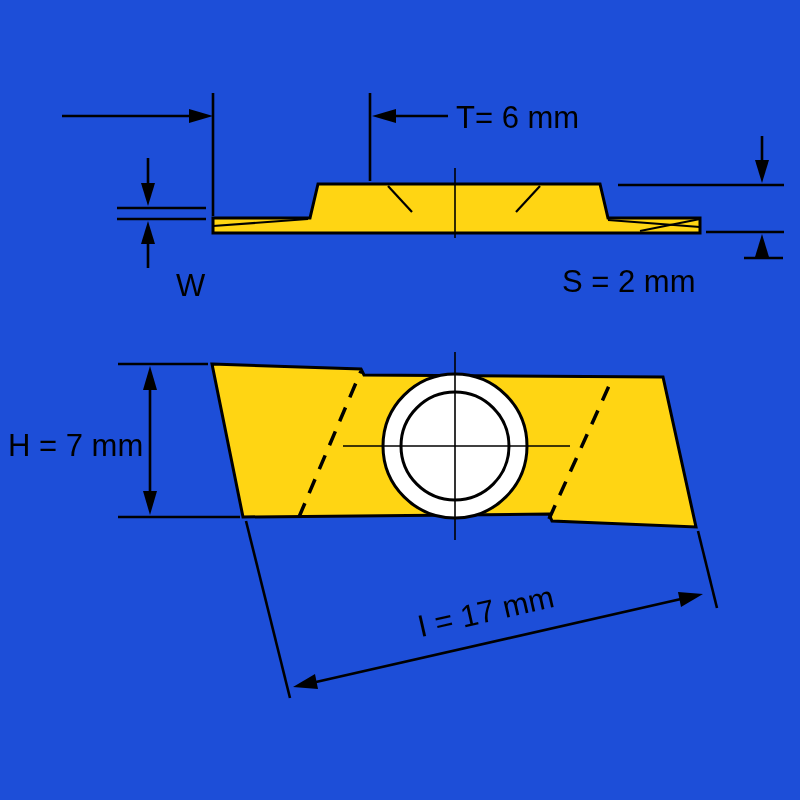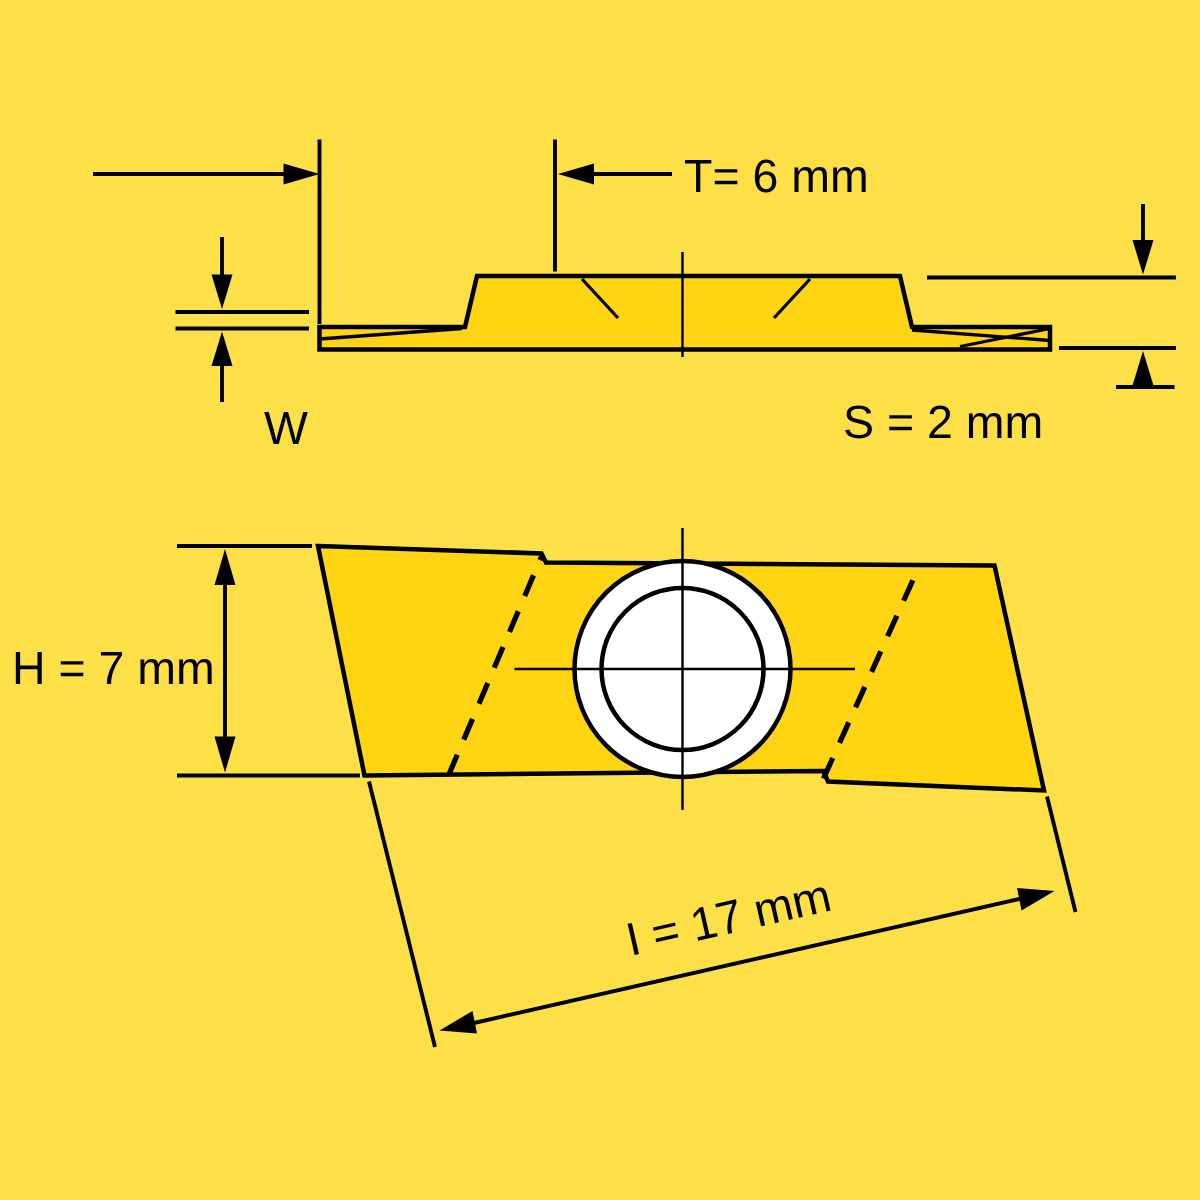--- a/index.html
+++ b/index.html
@@ -1,16 +1,16 @@
 <!DOCTYPE html>
 <html><head>
 <meta charset="utf-8">
 <style>
   html,body{margin:0;padding:0;background:#ffffff;}
-  .canvas{width:800px;height:800px;background:#fde047;position:relative;overflow:hidden;text-align:center;}
+  .canvas{width:800px;height:800px;background:#1d4ed8;position:relative;overflow:hidden;text-align:center;}
   svg{display:block;}
   .ol{stroke:#000;stroke-width:3;stroke-linejoin:miter;}
   .det{stroke:#000;stroke-width:2.2;fill:none;}
   .dim{stroke:#000;stroke-width:2.6;fill:none;}
   .thin{stroke:#000;stroke-width:1.6;fill:none;}
   .dash{stroke:#000;stroke-width:3.5;fill:none;stroke-dasharray:15 11;}
   .ah{fill:#000;stroke:none;}
   text{font-family:"Liberation Sans", sans-serif;font-size:31px;fill:#000;}
 </style>
 </head>

